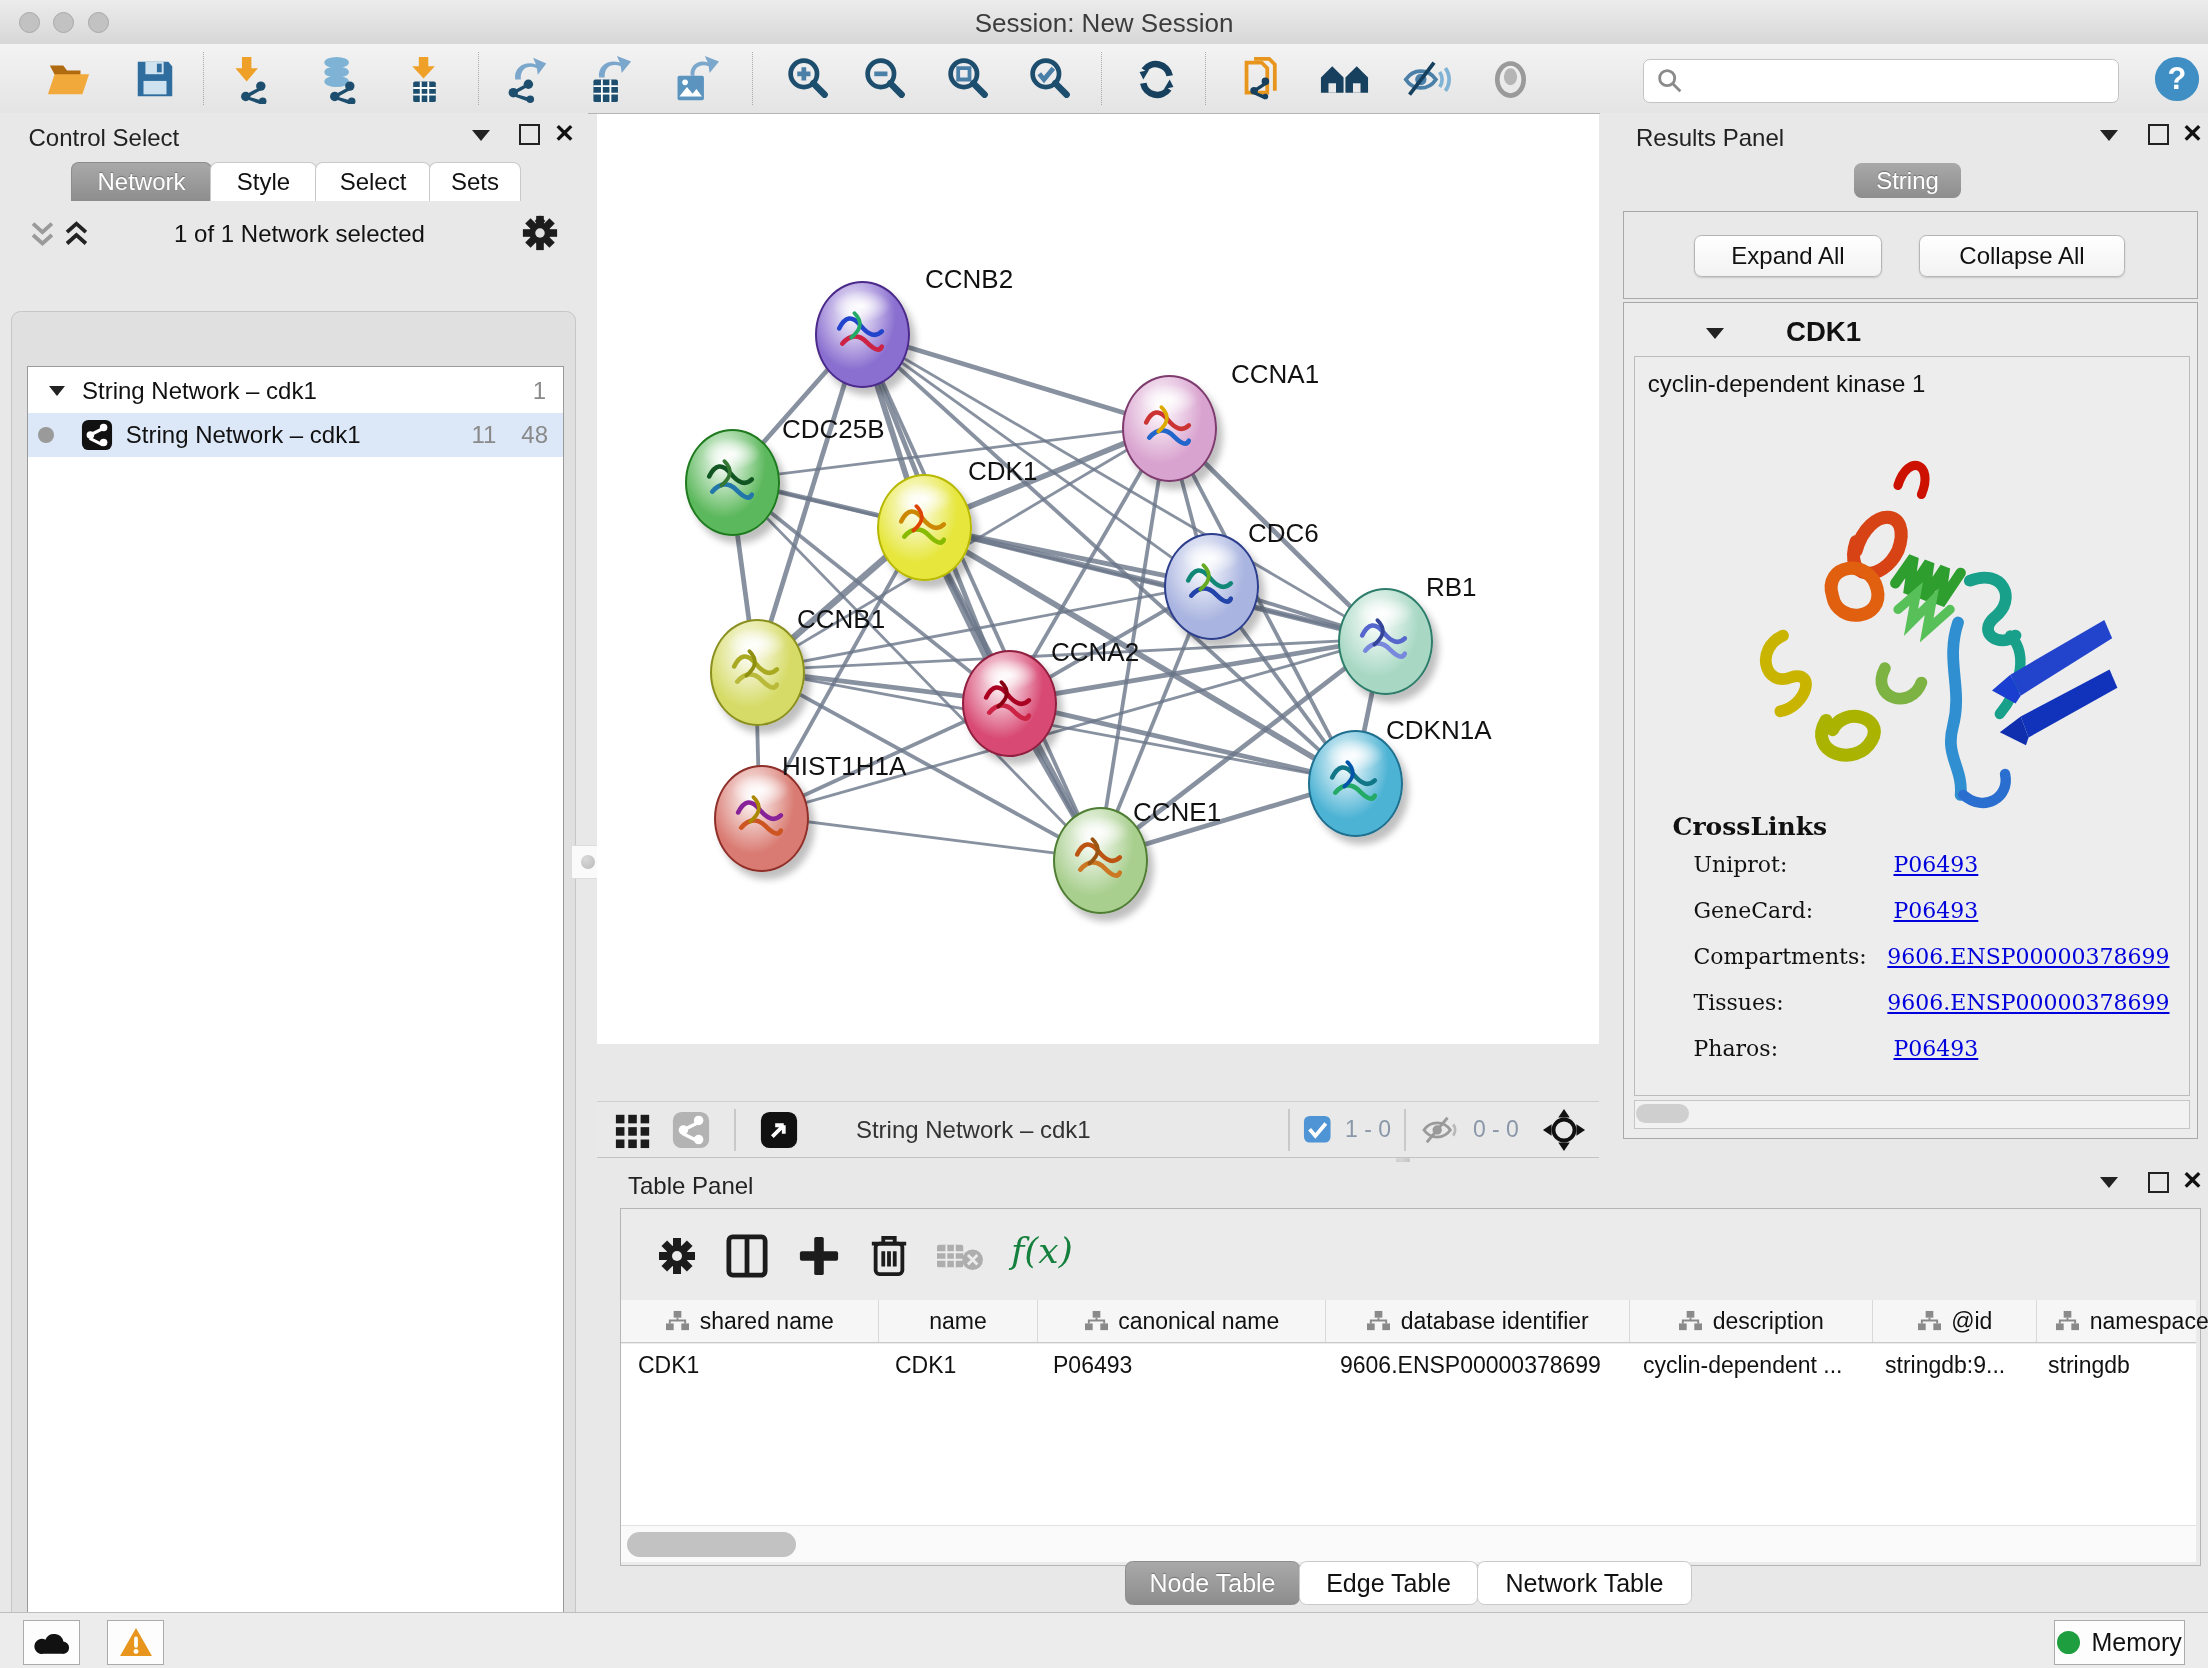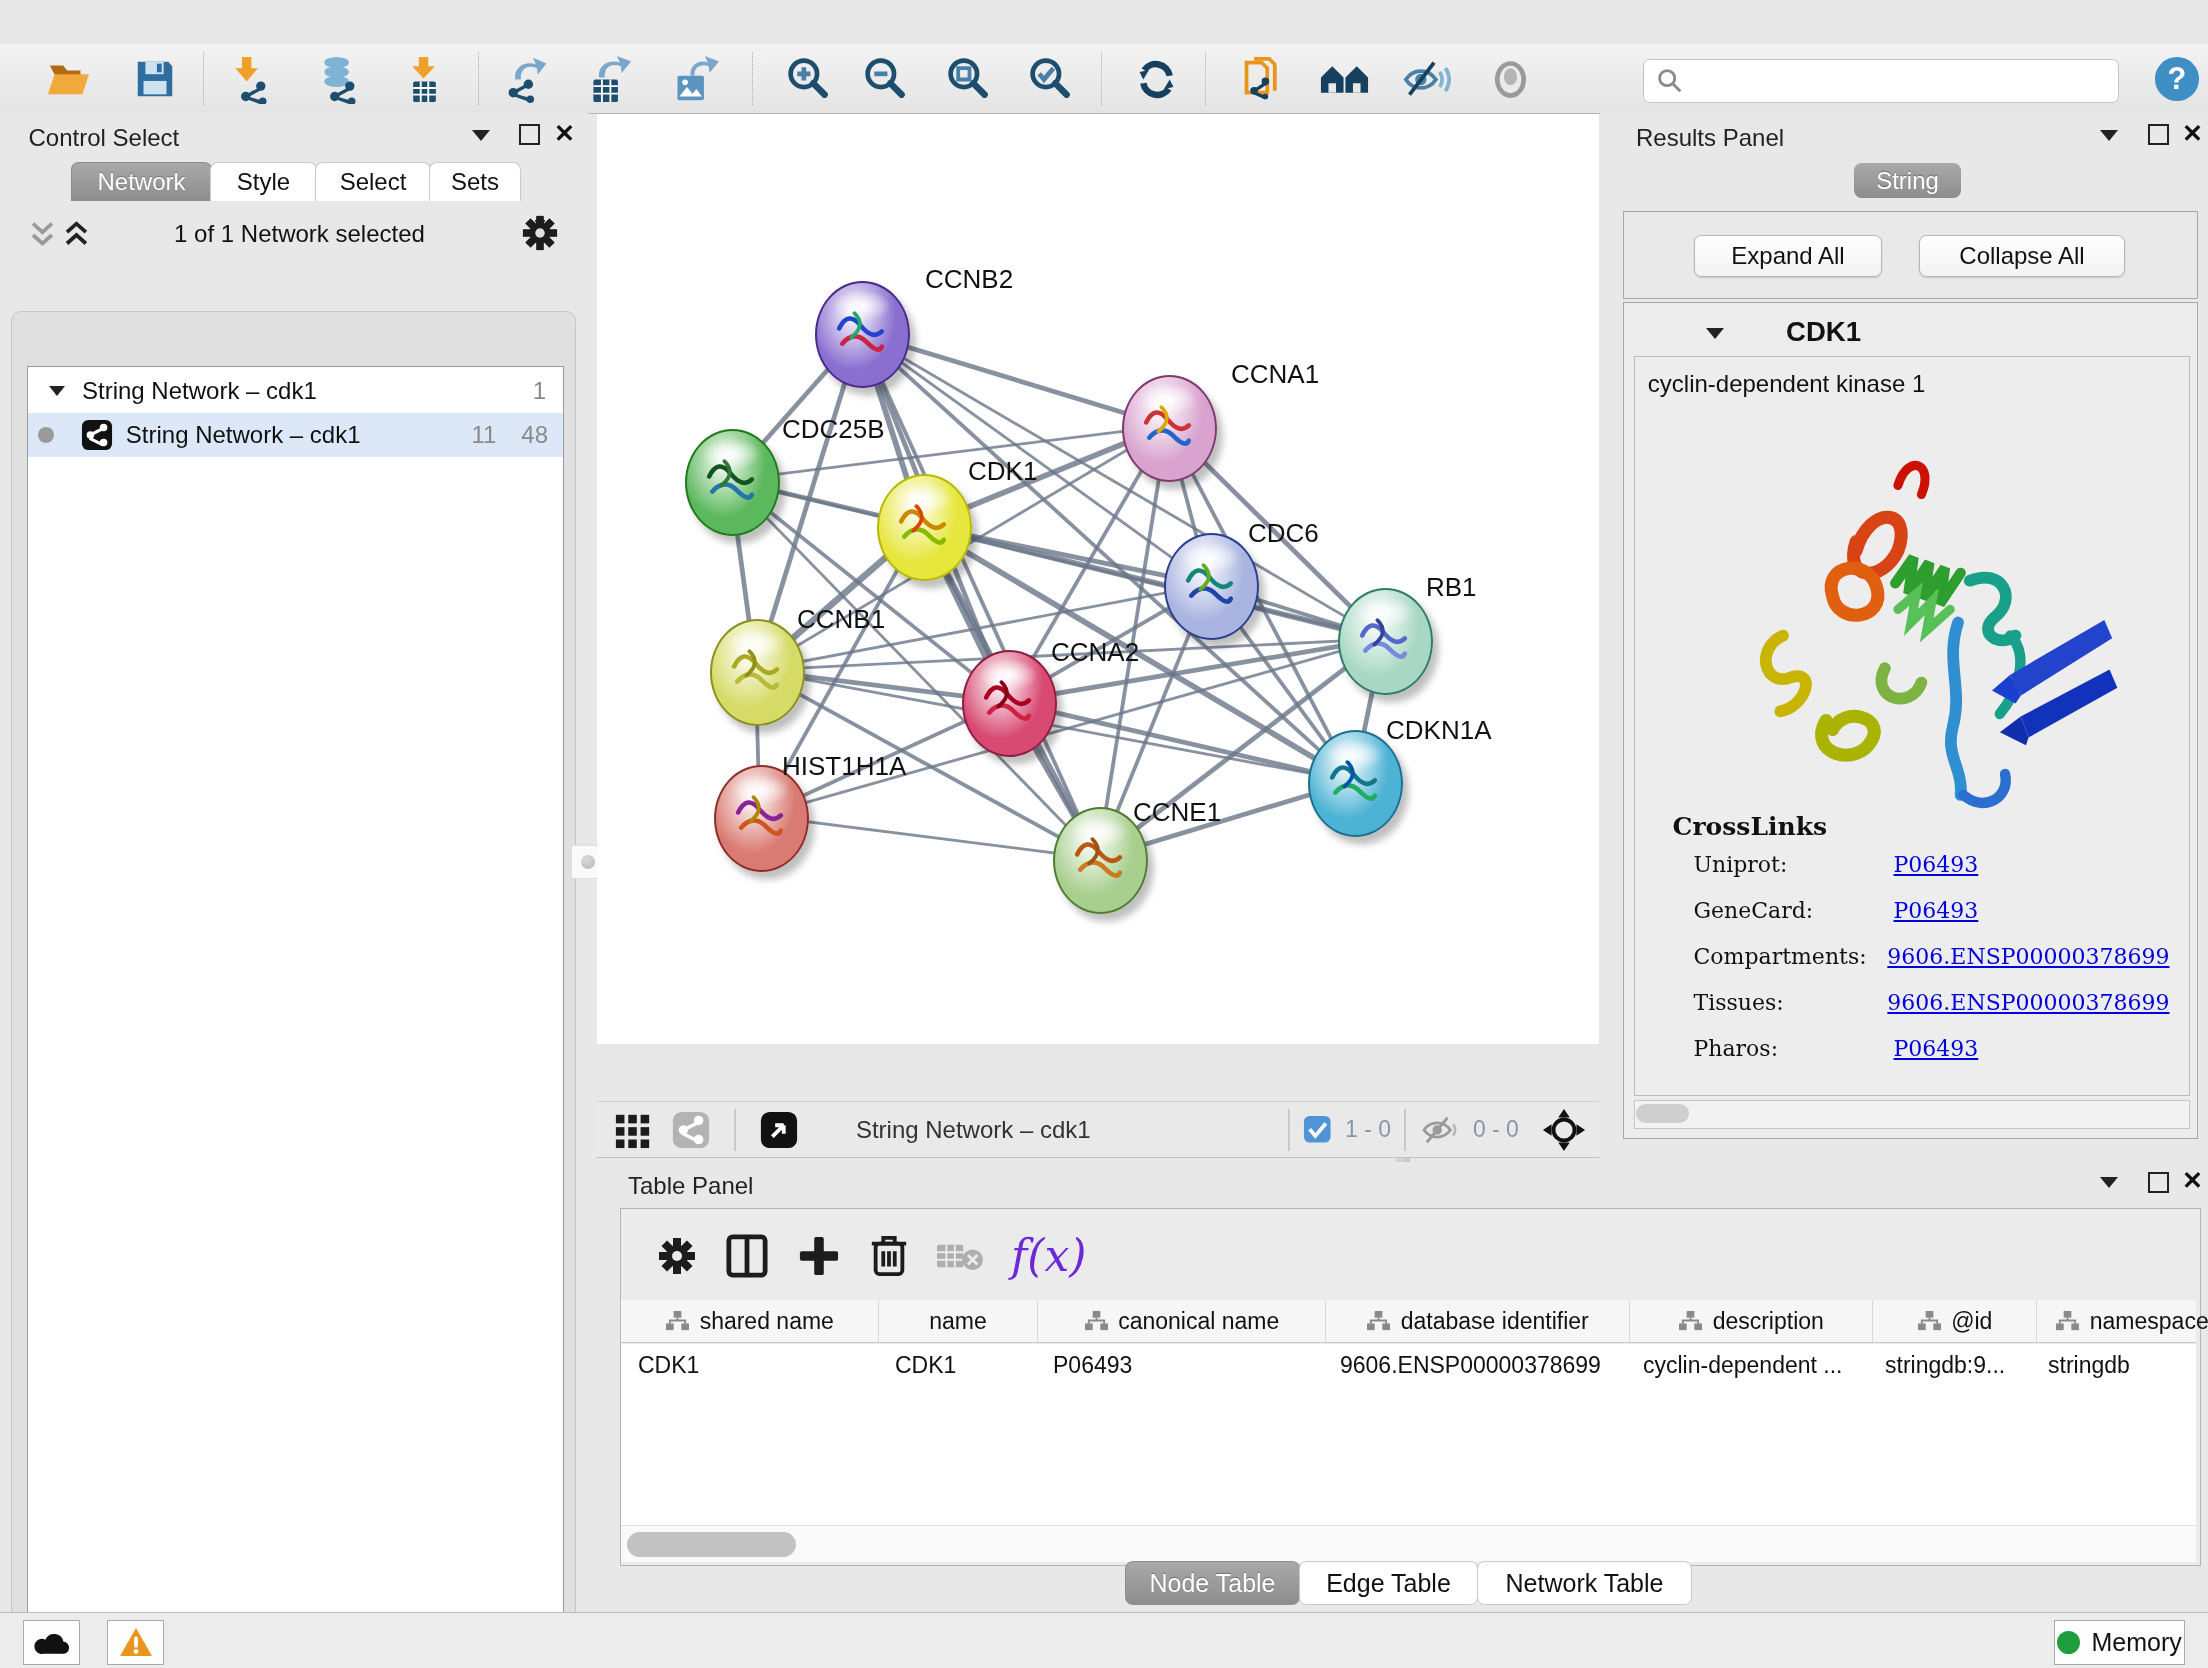--- a/index.html
+++ b/index.html
@@ -92,20 +92,26 @@
   
   .statusbar{left:0;top:1612px;width:2208px;height:56px;background:#ececec;border-top:1.9px solid #bdbdbd;}
   .sbtn{position:absolute;top:6.7px;height:43px;background:#fdfdfd;border:1.9px solid #ababab;
     display:flex;align-items:center;justify-content:center;gap:11.4px;font-size:25px;}
 </style>
 </head>
 <body>
 
 <div class="app">
 
+  <div class="abs titlebar">
+    <span class="tl" style="left:19px"></span>
+    <span class="tl" style="left:53px"></span>
+    <span class="tl" style="left:88px"></span>
+    <div class="win-title">Session: New Session</div>
+  </div>
 
   <div class="abs toolbar">
     <div class="tbtn" style="left:39px">
       <svg width="46" height="46" viewBox="0 0 48 48">
           <path d="M5 10h14l4 5h14v6H11z" fill="#b06a10"></path>
           <path d="M3 40 10 19h36l-7 21z" fill="#f2a93b"></path>
         </svg>
     </div>
     <div class="tbtn" style="left:126px">
       <svg width="46" height="46" viewBox="0 0 48 48">
@@ -687,21 +693,21 @@
           </g>
         </svg>
       <svg class="abs" style="left:314px;top:32px" width="49" height="30" viewBox="0 0 52 32">
           <rect x="2" y="4" width="28" height="24" rx="2" fill="#aeaeae"></rect>
           <g stroke="#ececec" stroke-width="2">
             <path d="M2 12h28M2 20h28M12 4v24M21 4v24"></path>
           </g>
           <circle cx="40" cy="20" r="11" fill="#aeaeae"></circle>
           <path d="M35 15l10 10M45 15l-10 10" stroke="#ececec" stroke-width="3"></path>
         </svg>
-      <div class="abs serif" style="left:390px;top:21px;font-size:44px;font-style:italic;color:#6d28d9">f(x)</div>
+      <div class="abs serif" style="left:390px;top:21px;font-size:36px;font-style:italic;color:#15803d">f(x)</div>
 
       <div class="thead" id="table-head">
           <div class="th" style="width: 257px; flex: 0 0 auto;">
             <svg width="25" height="23" viewBox="0 0 26 24">
               <g fill="#8a8a8a">
                 <rect x="9" y="1" width="8" height="7"></rect>
                 <rect x="1" y="14" width="8" height="7"></rect>
                 <rect x="17" y="14" width="8" height="7"></rect>
               </g>
               <path d="M13 8v3M5 14v-3h16v3" stroke="#8a8a8a" stroke-width="2" fill="none"></path>

